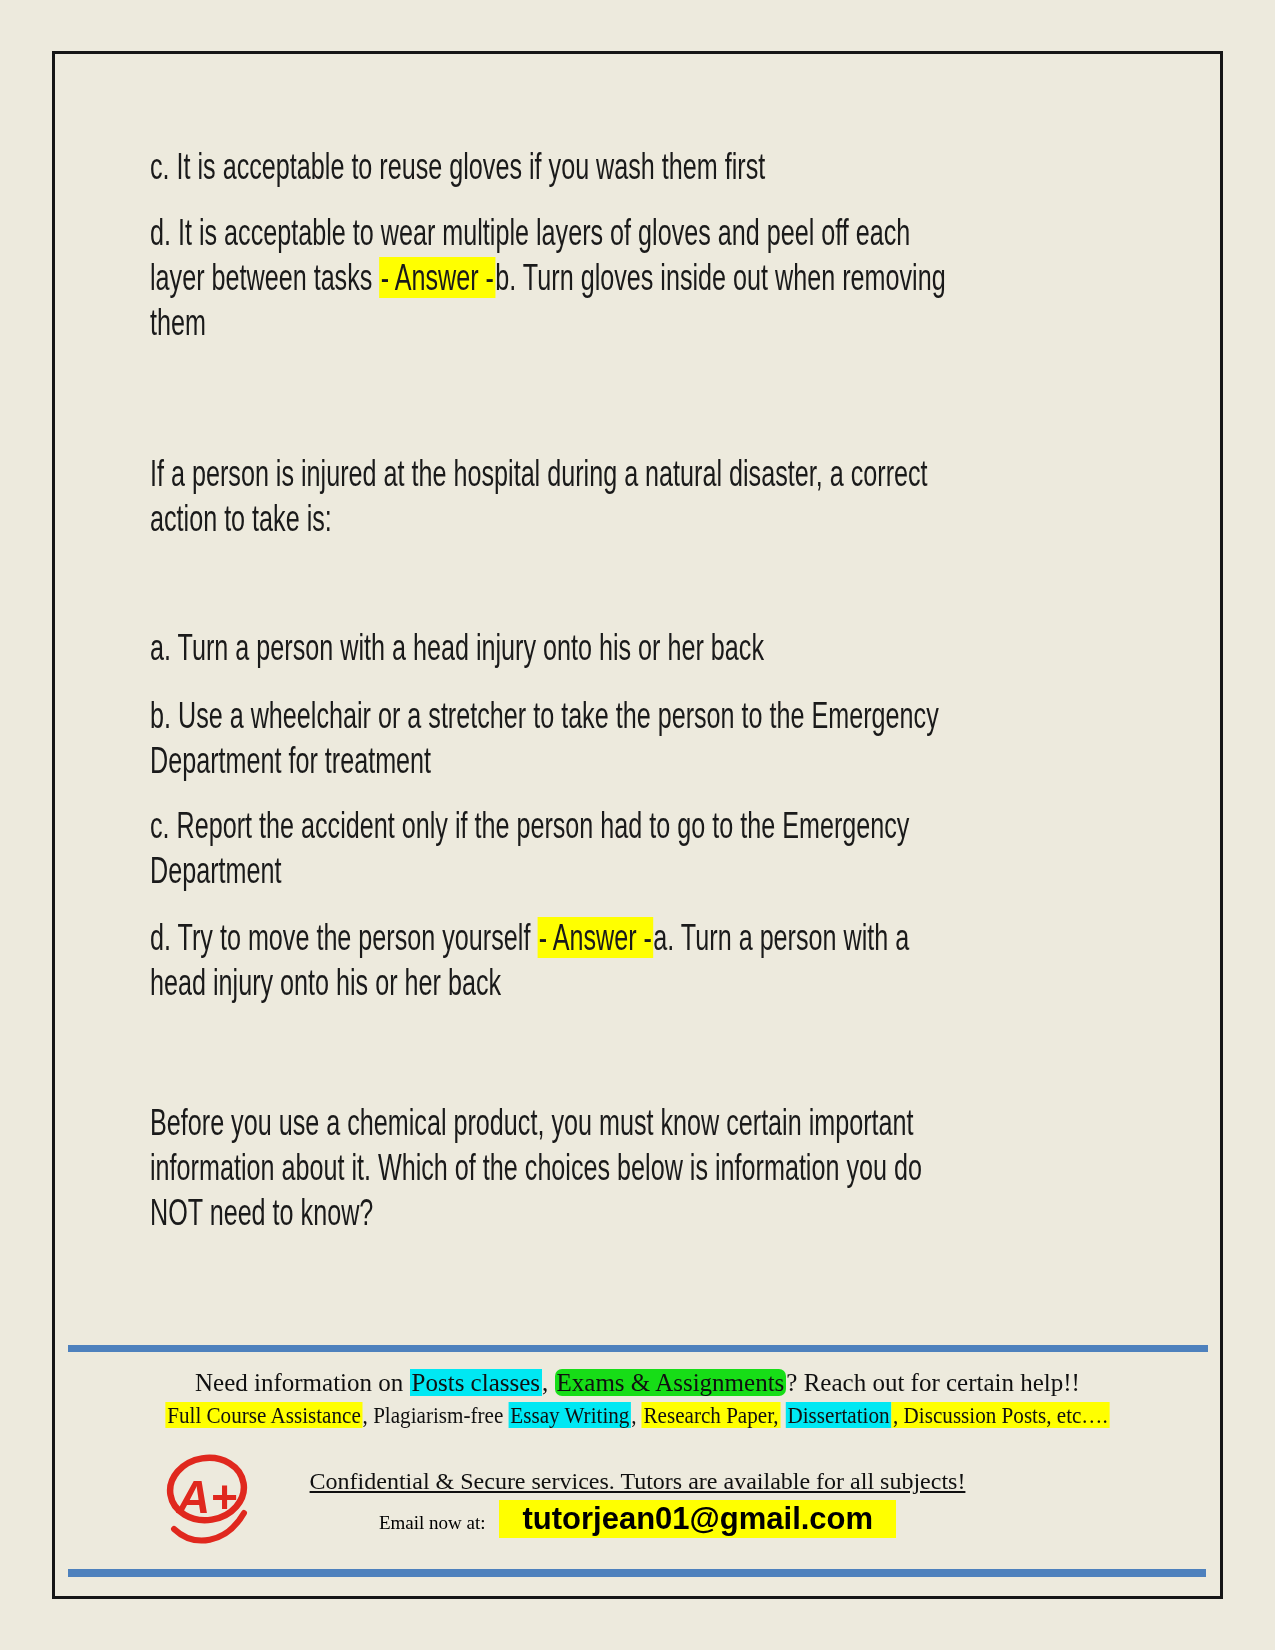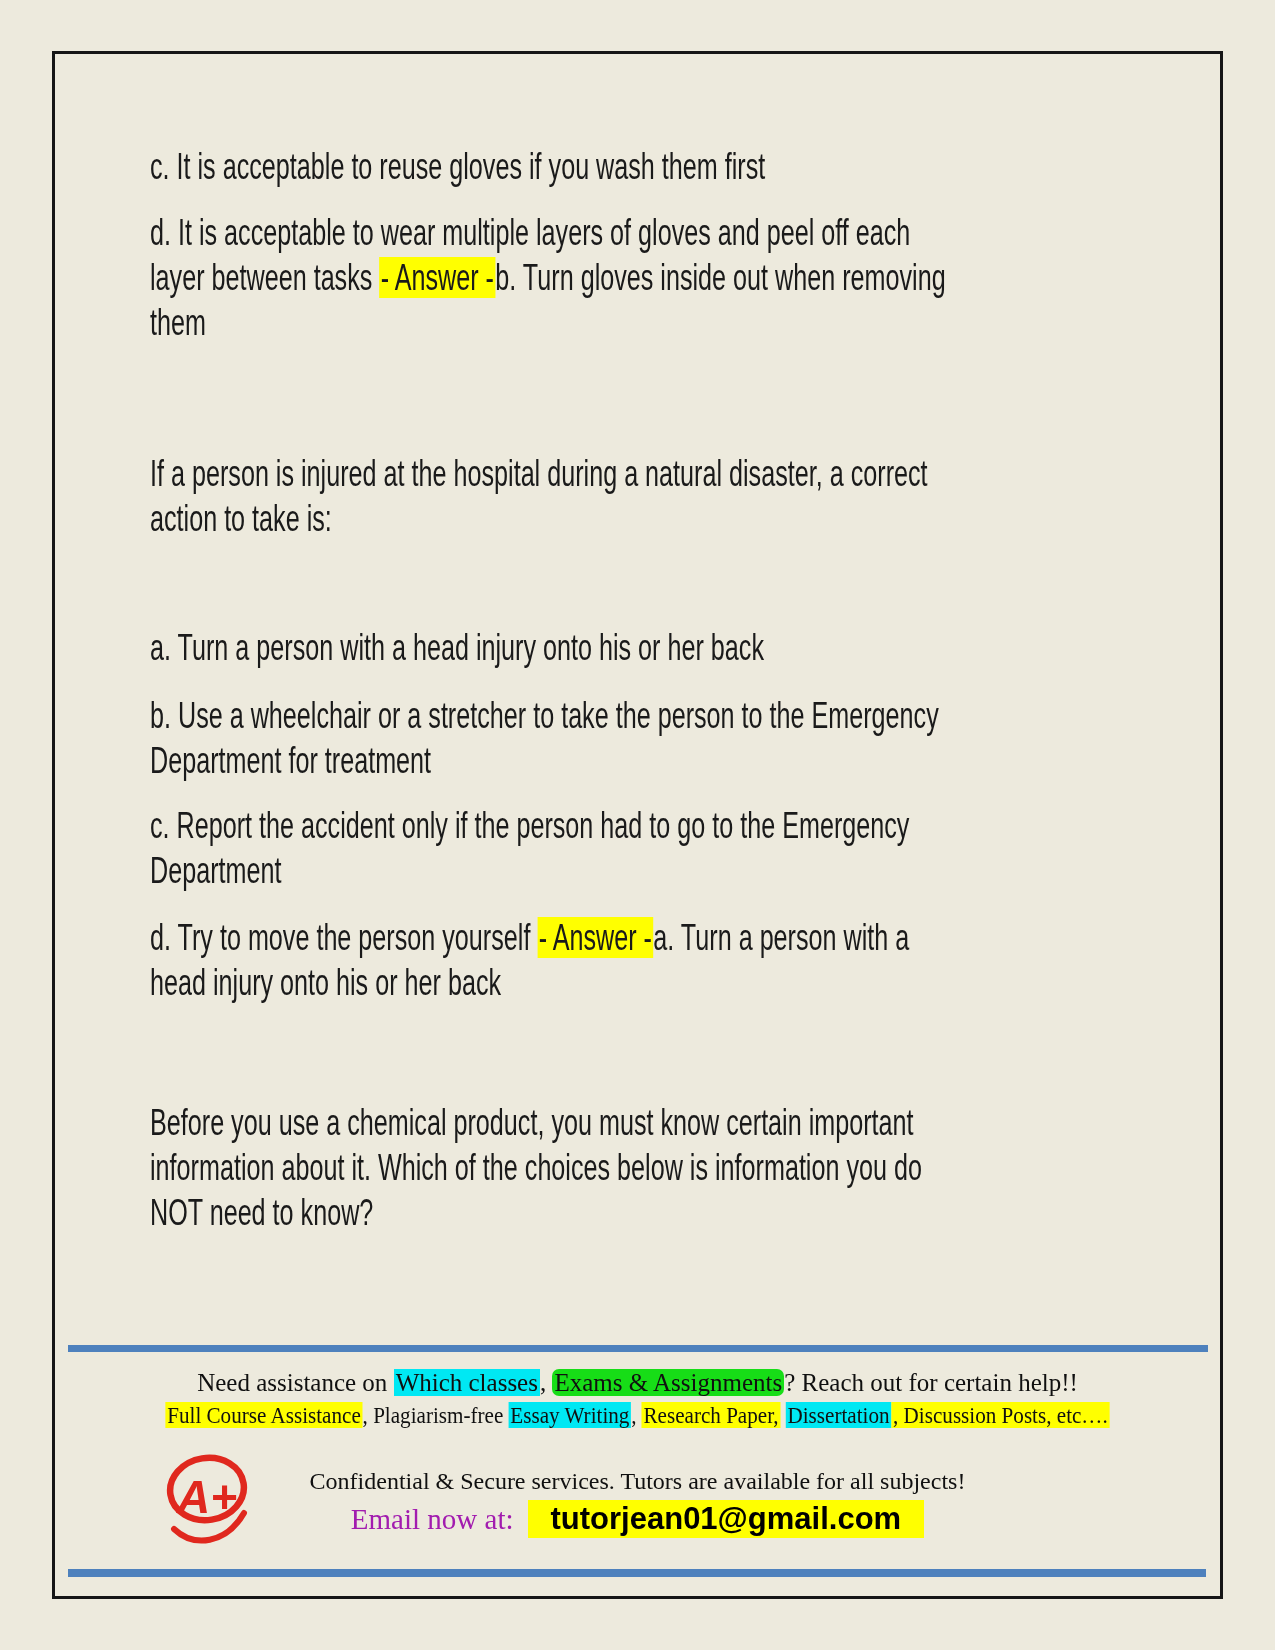--- a/index.html
+++ b/index.html
@@ -25,24 +25,24 @@
   .rule-top{left:68px;top:1345px;width:1140px;height:7px;}
   .rule-bottom{left:68px;top:1569px;width:1138px;height:8px;}
   
   .tagline1{position:absolute;left:40px;width:1195px;top:1366px;text-align:center;
             font-family:"Liberation Serif",serif;font-size:25px;line-height:33px;color:#101010;}
   .tagline2{position:absolute;left:40px;width:1195px;top:1399px;text-align:center;
             font-family:"Liberation Serif",serif;font-size:24px;line-height:33px;color:#101010;
             transform:scaleX(0.88);transform-origin:50% 50%;white-space:nowrap;}
   .tagline1 span,.tagline2 span{white-space:pre;}
   .confidential{position:absolute;left:40px;width:1195px;top:1466px;text-align:center;
-            font-family:"Liberation Serif",serif;font-size:24px;line-height:30px;color:#101010;}
+            font-family:"Liberation Serif",serif;font-size:24px;line-height:30px;color:#101010;text-decoration:underline;}
   .email-line{position:absolute;left:40px;width:1195px;top:1500px;display:flex;
             justify-content:center;align-items:baseline;gap:14px;}
-  .email-label{font-family:"Liberation Serif",serif;font-size:29px;color:#a21caf;}
+  .email-label{font-family:"Liberation Serif",serif;font-size:19px;color:#000000;}
   .email-value{font-family:"Liberation Sans",sans-serif;font-weight:700;font-size:31px;
             line-height:36px;background:var(--hl-yellow);padding:1px 23px;color:#000;}
   .logo{position:absolute;left:164px;top:1453px;width:90px;height:100px;}
 </style>
 </head>
 <body>
 
 <div class="page">
 
   <div class="frame"></div>
@@ -77,21 +77,21 @@
       </div>
       <div class="para" style="margin-top: 95px;">
         <div class="line"><span>Before you use a chemical product, you must know certain important</span></div>
         <div class="line"><span>information about it. Which of the choices below is information you do</span></div>
         <div class="line"><span>NOT need to know?</span></div>
       </div>
     </div>
 
   <div class="rule rule-top"></div>
 
-  <div class="tagline1"><span>Need assistance on </span><span class="hl hl-cyan">Which classes</span><span>, </span><span class="hl hl-green">Exams &amp; Assignments</span><span>? Reach out for certain help!!</span></div>
+  <div class="tagline1"><span>Need information on </span><span class="hl hl-cyan">Posts classes</span><span>, </span><span class="hl hl-green">Exams &amp; Assignments</span><span>? Reach out for certain help!!</span></div>
 
   <div class="tagline2"><span class="hl hl-yellow">Full Course Assistance</span><span>, Plagiarism-free </span><span class="hl hl-cyan">Essay Writing</span><span>, </span><span class="hl hl-yellow">Research Paper,</span><span> </span><span class="hl hl-cyan">Dissertation</span><span class="hl hl-yellow">, Discussion Posts, etc….</span></div>
 
   <svg class="logo" viewBox="0 0 90 100">
     <g fill="none" stroke="#E0281E" stroke-linecap="round">
       <ellipse cx="43" cy="36" rx="37" ry="31" stroke-width="6.5" transform="rotate(-9 43 36)"></ellipse>
       <path d="M 10 76 C 30 95, 62 91, 80 60" stroke-width="6"></path>
     </g>
     <text x="13" y="60" font-family="Liberation Sans, sans-serif" font-weight="bold" font-style="italic" font-size="46" fill="#E0281E">A+</text>
   </svg>

